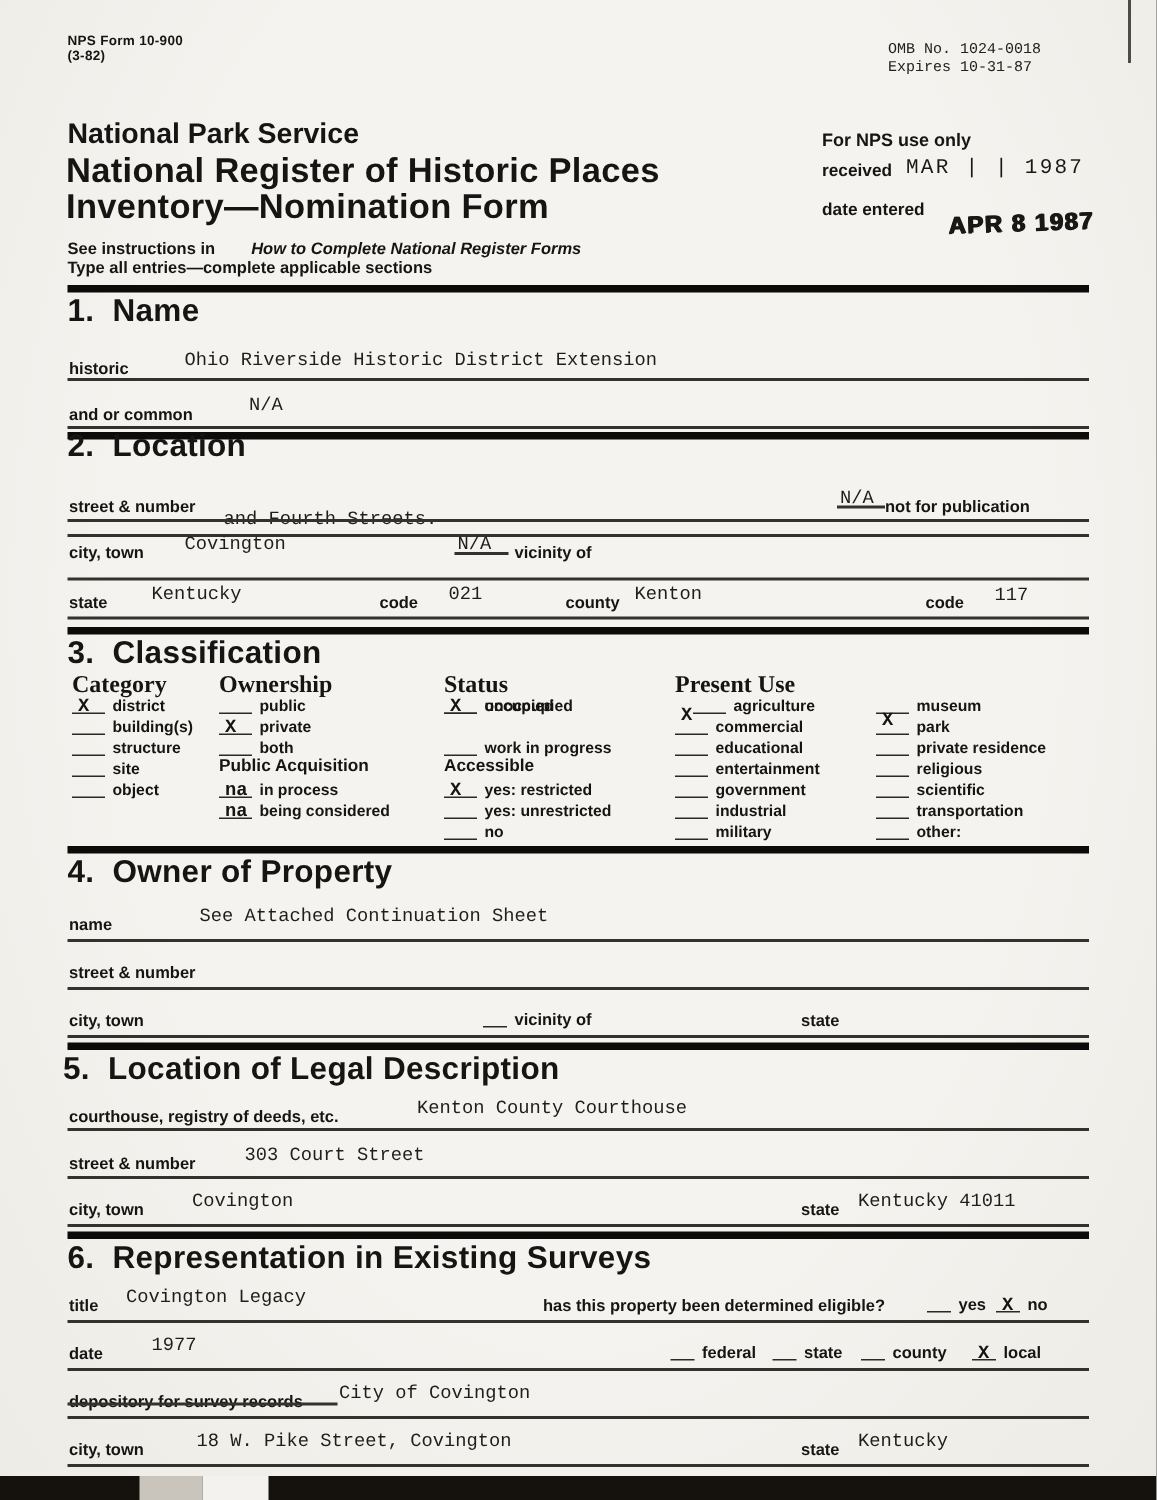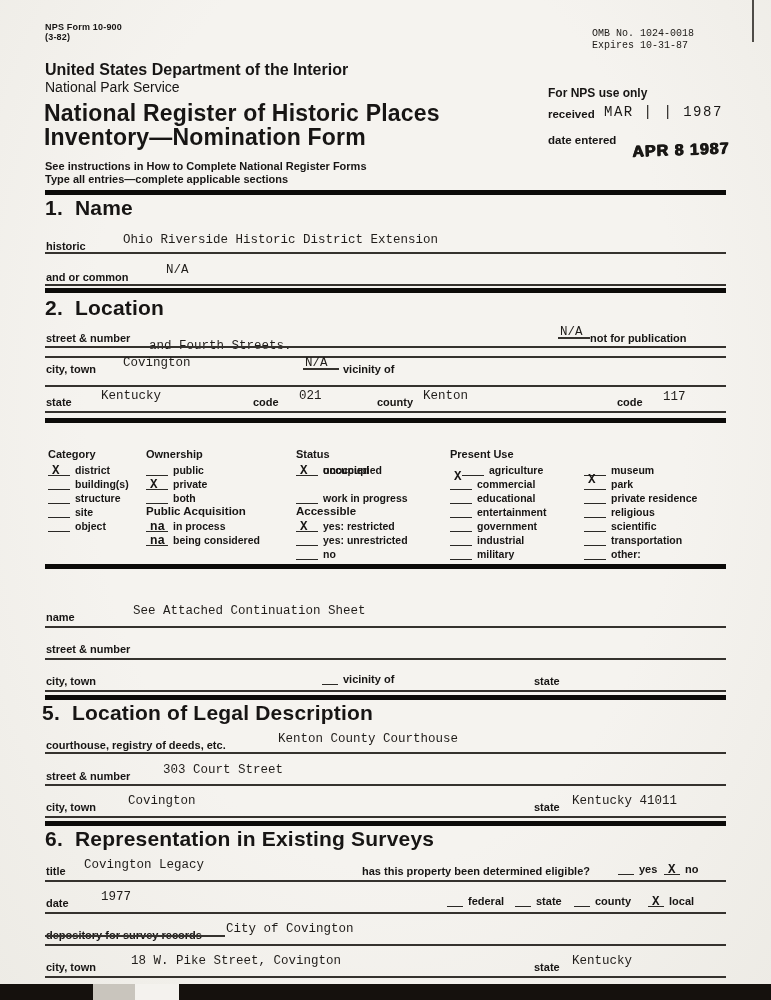--- a/index.html
+++ b/index.html
@@ -7,35 +7,35 @@
   .page{
     position:relative;width:771px;height:1000px;margin:0 auto;overflow:hidden;
     background:radial-gradient(ellipse at 50% 40%, var(--paper,#f5f3ef) 55%, #edebe5 100%);
     font-family:"Liberation Sans",sans-serif;color:var(--ink,#171514);
   }
   .abs{position:absolute;}
   .tiny{font-weight:700;font-size:9px;letter-spacing:.2px;}
   .mono{font-family:"Liberation Mono",monospace;white-space:pre;}
   .omb{font-size:10px;color:#23201d;}
   .dept{font-weight:700;font-size:16px;}
-  .agency{font-weight:400;font-size:14px;}
+  .agency{font-weight:700;font-size:19px;}
   .bigtitle{font-weight:700;font-size:23px;letter-spacing:.2px;white-space:pre;text-align:center;}
   .npsuse{font-weight:700;font-size:12px;}
   .stamp-lbl{font-weight:700;font-size:11.5px;}
   .stamp{font-family:"Liberation Mono",monospace;font-size:14px;letter-spacing:1.5px;color:var(--stamp,#1a1816);white-space:pre;}
   .stamp2{font-weight:900;font-size:16px;letter-spacing:1px;transform:rotate(-2deg);
     color:var(--stamp,#1a1816);text-shadow:1px 0 0 currentColor,0 .5px 0 currentColor;white-space:pre;}
   .instr{font-weight:700;font-size:11px;white-space:pre;}
-  .instr .man{}
+  .instr .man{font-style:italic;margin-left:21px;}
   .bar{position:absolute;left:45px;width:681px;height:5px;background:#0c0b09;}
   .rule{position:absolute;height:1.6px;background:var(--rule,#35322e);}
   .sec-h{position:absolute;font-weight:700;font-size:21px;letter-spacing:.2px;white-space:pre;}
   .lbl{position:absolute;font-weight:700;font-size:11px;white-space:pre;}
   .val{position:absolute;font-family:"Liberation Mono",monospace;font-size:12.5px;color:#201d1a;white-space:pre;text-align:center;}
-  .colhead{position:absolute;font-weight:700;font-size:11px;}
+  .colhead{position:absolute;font-weight:700;font-size:16px;font-family:Liberation Serif, serif;}
   .subhead{position:absolute;font-weight:700;font-size:11.5px;}
   .cls-item{position:absolute;font-size:10.5px;font-weight:700;white-space:nowrap;}
   .blank{display:inline-block;width:22px;height:11px;border-bottom:1.6px solid #2b2926;position:relative;margin-right:5px;vertical-align:-2px;}
   .blank.w16{width:16px;}
   .mark{position:absolute;left:4px;bottom:-3px;font-family:"Liberation Mono",monospace;font-weight:700;font-size:12.5px;}
   .mark-up{bottom:5px;}
   .mark-up2{bottom:2px;}
   .cls-lbl{font-weight:700;font-size:10.5px;}
   .itm-lbl{font-weight:700;font-size:11px;}
   .scanbar{position:absolute;left:0;top:984px;width:771px;height:16px;background:#15110d;}
@@ -46,21 +46,20 @@
 </head>
 <body>
 
 <div class="page">
 
   <div class="abs tiny" style="left:45px;top:22px">NPS Form 10-900</div>
   <div class="abs tiny" style="left:45px;top:32px">(3-82)</div>
   <div class="abs mono omb" style="left:592px;top:28px">OMB No. 1024-0018</div>
   <div class="abs mono omb" style="left:592px;top:40px">Expires 10-31-87</div>
 
-  <div class="abs dept" style="left:45px;top:61px">United States Department of the Interior</div>
   <div class="abs agency" style="left:45px;top:79px">National Park Service</div>
 
   <div class="abs bigtitle" style="left:44px;top:100px">National Register of Historic Places</div>
   <div class="abs bigtitle" style="left:44px;top:124px">Inventory—Nomination Form</div>
 
   <div class="abs npsuse" style="left:548px;top:86px">For NPS use only</div>
   <div class="abs stamp-lbl" style="left:548px;top:108px">received</div>
   <div class="abs stamp" style="left:604px;top:104px">MAR | | 1987</div>
   <div class="abs stamp-lbl" style="left:548px;top:134px">date entered</div>
   <div class="abs stamp2" style="left:632px;top:141px">APR 8 1987</div>
@@ -73,21 +72,21 @@
 
   <div class="lbl" style="left:46px;top:240px">historic</div>
   <div class="val" style="left:123px;top:233px">Ohio Riverside Historic District Extension</div>
   <div class="rule" style="left:45px;width:681px;top:252px"></div>
 
   <div class="lbl" style="left:46px;top:271px">and or common</div>
   <div class="val" style="left:166px;top:263px">N/A</div>
   <div class="rule" style="left:45px;width:681px;top:284px"></div>
 
   <div class="bar" style="top:288px"></div>
-  <div class="sec-h" style="left:45px;top:296px">2.  Location</div>
+  <div class="sec-h" style="left:45px;top:286px">2.  Location</div>
 
   <div class="lbl" style="left:46px;top:332px">street &amp; number</div>
   <div class="val" style="left:560px;top:325px">N/A</div>
   <div class="rule" style="left:558px;width:32px;top:337px"></div>
   <div class="lbl" style="left:590px;top:332px">not for publication</div>
   <div class="val" style="left:149px;top:339px">and Fourth Streets.</div>
   <div class="rule" style="left:45px;width:681px;top:346px"></div>
   <div class="rule" style="left:45px;width:681px;top:356px"></div>
 
   <div class="lbl" style="left:46px;top:363px">city, town</div>
@@ -101,20 +100,21 @@
   <div class="val" style="left:101px;top:389px">Kentucky</div>
   <div class="lbl" style="left:253px;top:396px">code</div>
   <div class="val" style="left:299px;top:389px">021</div>
   <div class="lbl" style="left:377px;top:396px">county</div>
   <div class="val" style="left:423px;top:389px">Kenton</div>
   <div class="lbl" style="left:617px;top:396px">code</div>
   <div class="val" style="left:663px;top:390px">117</div>
   <div class="rule" style="left:45px;width:681px;top:411px"></div>
 
   <div class="bar" style="top:418px"></div>
+  <div class="sec-h" style="left:45px;top:424px">3.  Classification</div>
 
   <div class="colhead" style="left:48px;top:448px">Category</div>
   <div class="colhead" style="left:146px;top:448px">Ownership</div>
   <div class="colhead" style="left:296px;top:448px">Status</div>
   <div class="colhead" style="left:450px;top:448px">Present Use</div>
 
   <div class="cls-item" style="left:48px;top:464px"><span class="blank"><span class="mark">X</span></span><span class="cls-lbl">district</span></div>
   <div class="cls-item" style="left:48px;top:478px"><span class="blank"><span class="mark"></span></span><span class="cls-lbl">building(s)</span></div>
   <div class="cls-item" style="left:48px;top:492px"><span class="blank"><span class="mark"></span></span><span class="cls-lbl">structure</span></div>
   <div class="cls-item" style="left:48px;top:506px"><span class="blank"><span class="mark"></span></span><span class="cls-lbl">site</span></div>
@@ -145,20 +145,21 @@
 
   <div class="cls-item" style="left:584px;top:464px"><span class="blank"><span class="mark"></span></span><span class="cls-lbl">museum</span></div>
   <div class="cls-item" style="left:584px;top:478px"><span class="blank"><span class="mark mark-up2">X</span></span><span class="cls-lbl">park</span></div>
   <div class="cls-item" style="left:584px;top:492px"><span class="blank"><span class="mark"></span></span><span class="cls-lbl">private residence</span></div>
   <div class="cls-item" style="left:584px;top:506px"><span class="blank"><span class="mark"></span></span><span class="cls-lbl">religious</span></div>
   <div class="cls-item" style="left:584px;top:520px"><span class="blank"><span class="mark"></span></span><span class="cls-lbl">scientific</span></div>
   <div class="cls-item" style="left:584px;top:534px"><span class="blank"><span class="mark"></span></span><span class="cls-lbl">transportation</span></div>
   <div class="cls-item" style="left:584px;top:548px"><span class="blank"><span class="mark"></span></span><span class="cls-lbl">other:</span></div>
 
   <div class="bar" style="top:564px"></div>
+  <div class="sec-h" style="left:45px;top:570px">4.  Owner of Property</div>
 
   <div class="lbl" style="left:46px;top:611px">name</div>
   <div class="val" style="left:133px;top:604px">See Attached Continuation Sheet</div>
   <div class="rule" style="left:45px;width:681px;top:626px"></div>
 
   <div class="lbl" style="left:46px;top:643px">street &amp; number</div>
   <div class="rule" style="left:45px;width:681px;top:658px"></div>
 
   <div class="lbl" style="left:46px;top:675px">city, town</div>
   <div class="cls-item" style="left:322px;top:673px"><span class="blank w16"></span><span class="itm-lbl">vicinity of</span></div>

